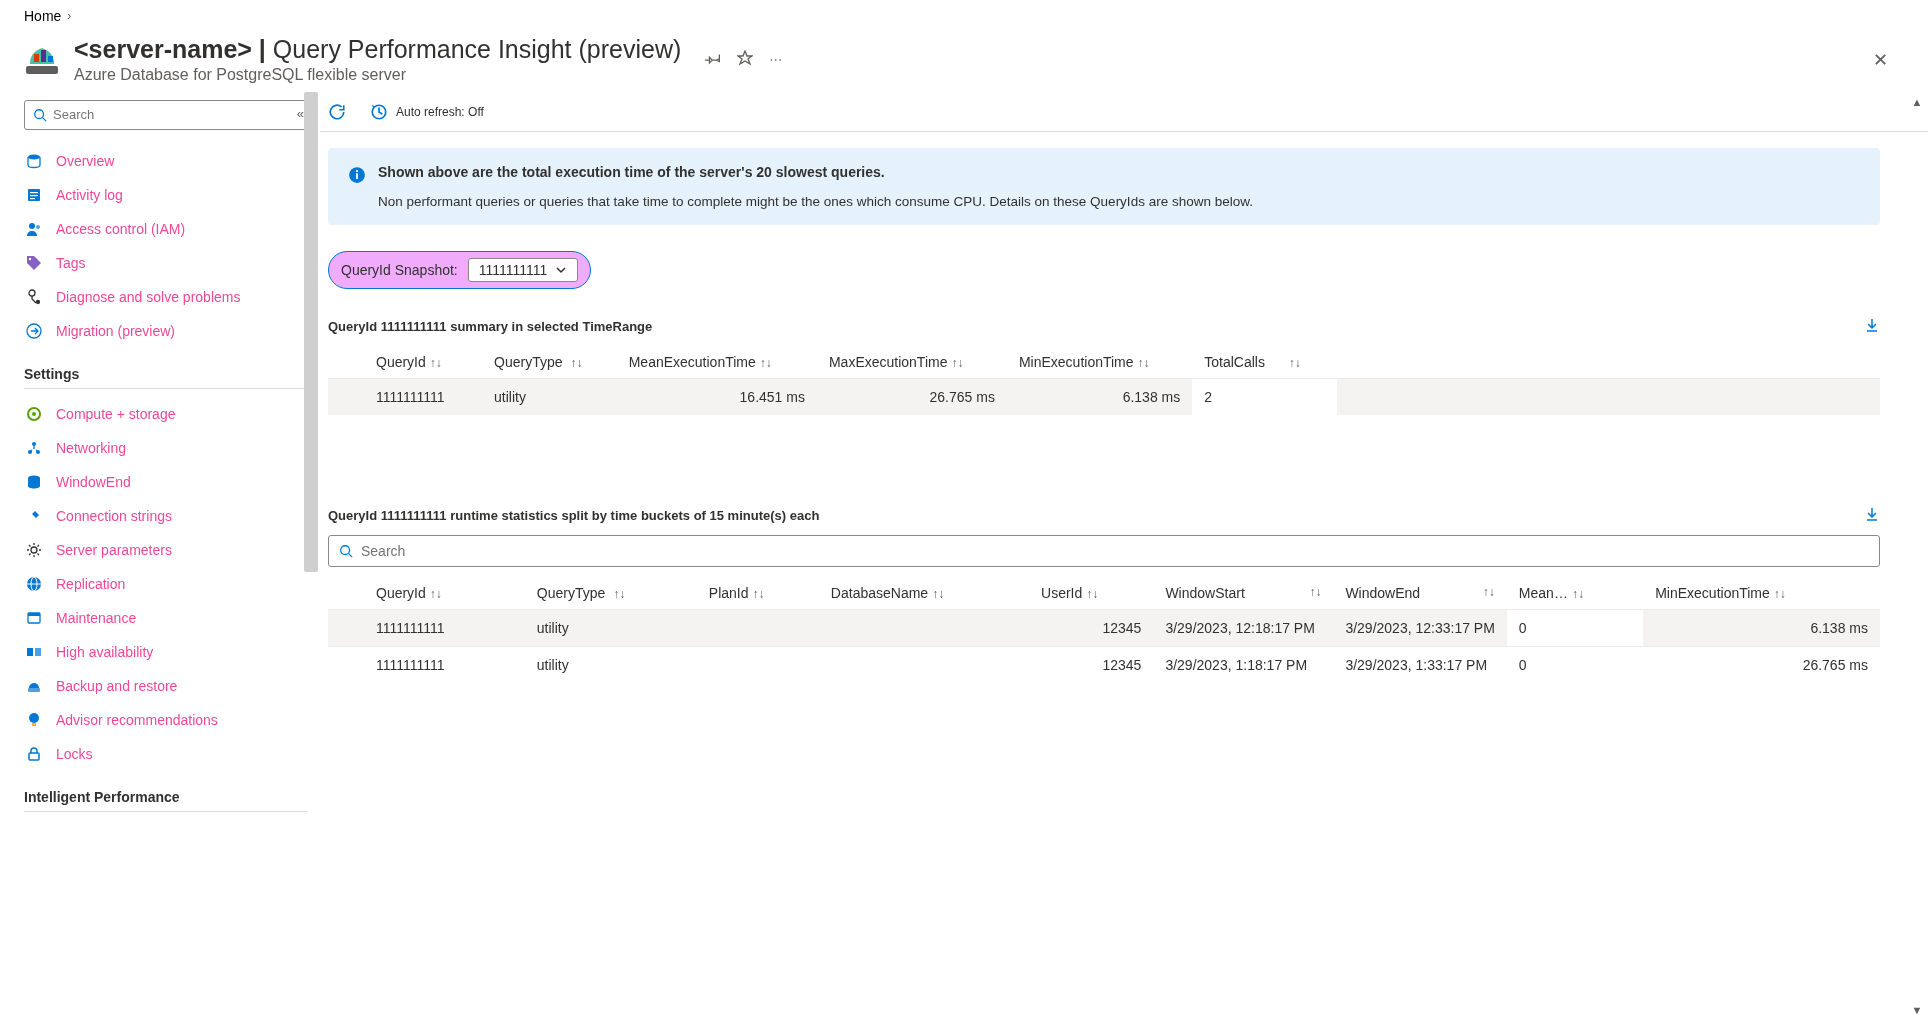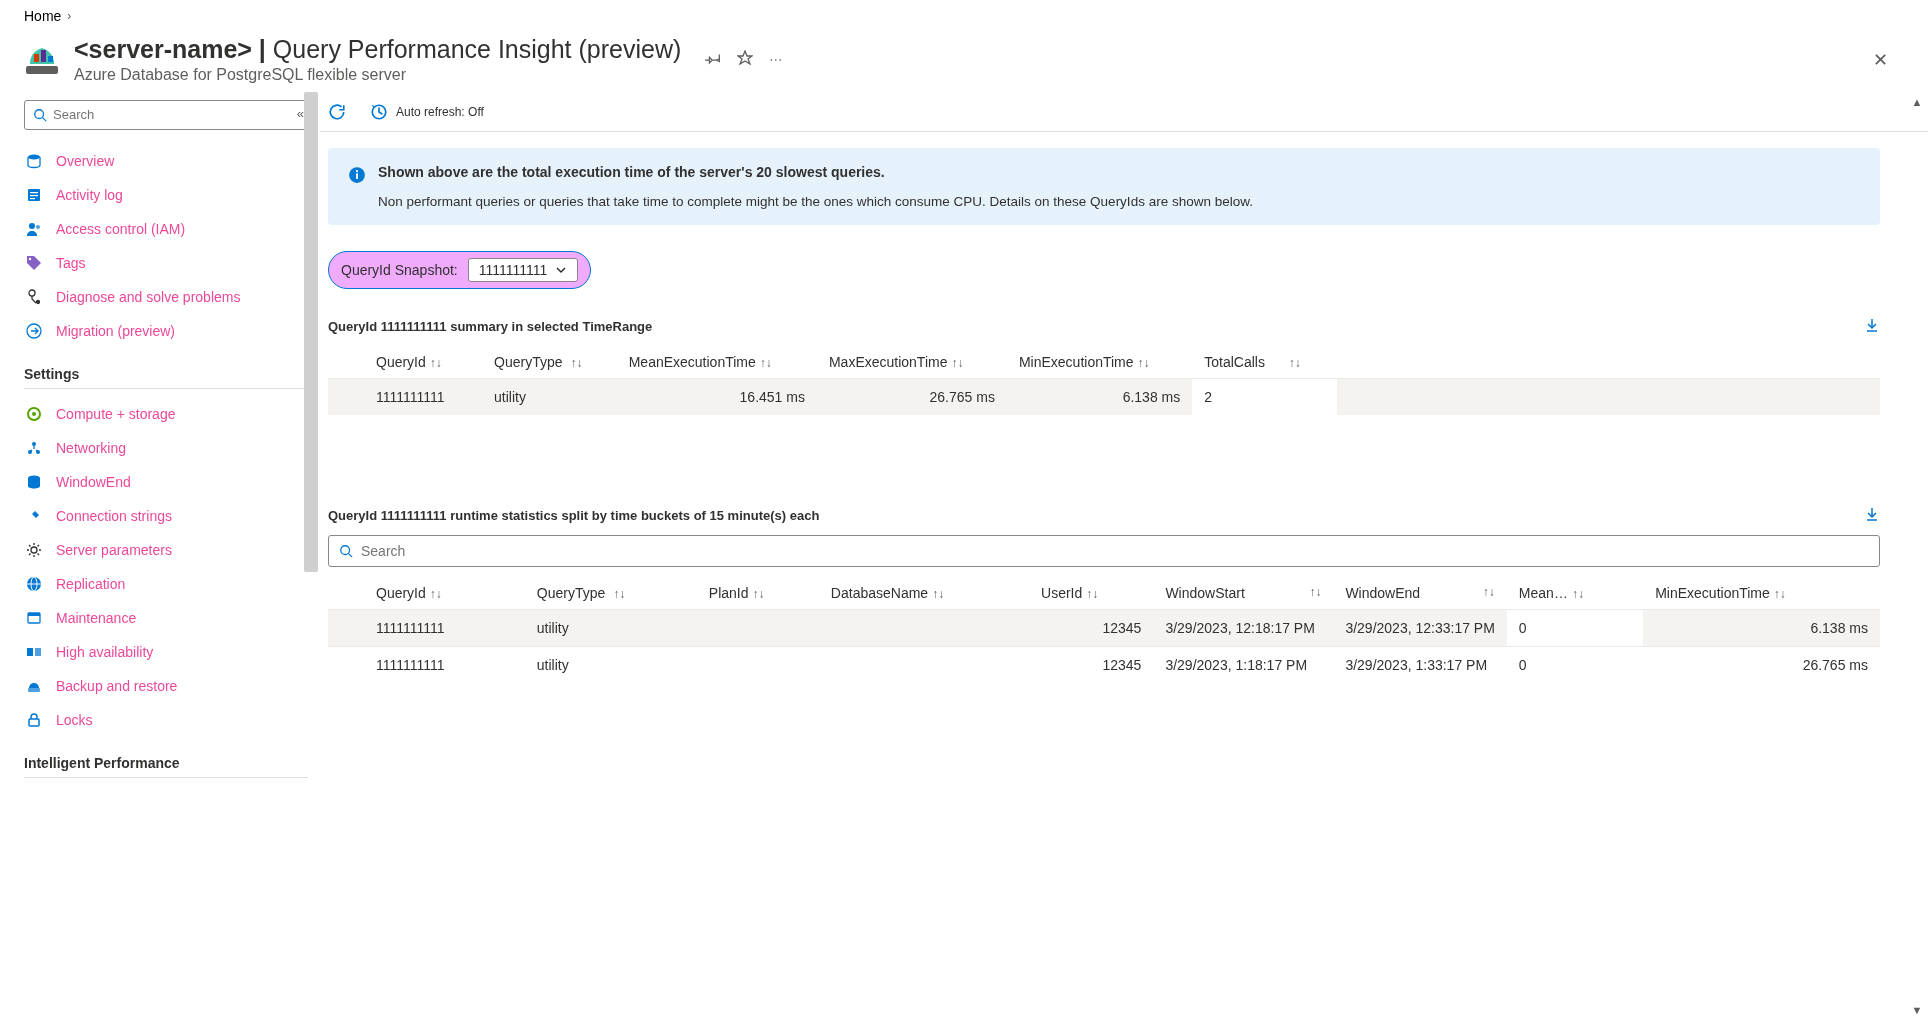--- a/index.html
+++ b/index.html
@@ -260,20 +260,29 @@
           <span>High availability</span>
         </div>
       <div class="nav-item">
           <span class="icon">
             <svg width="16" height="16" viewBox="0 0 16 16">
               <path d="M3 10a5 5 0 0110 0H3z" fill="#0078d4"></path>
               <rect x="2" y="10" width="12" height="4" rx="1" fill="#50a0e0"></rect>
             </svg>
           </span>
           <span>Backup and restore</span>
+        </div>
+      <div class="nav-item">
+          <span class="icon">
+            <svg width="16" height="16" viewBox="0 0 16 16">
+              <circle cx="8" cy="6" r="5" fill="#0078d4"></circle>
+              <rect x="6" y="11" width="4" height="3" fill="#ffb900"></rect>
+            </svg>
+          </span>
+          <span>Advisor recommendations</span>
         </div>
       <div class="nav-item">
           <span class="icon">
             <svg width="16" height="16" viewBox="0 0 16 16" fill="none" stroke="#0078d4" stroke-width="1.5">
               <rect x="3" y="7" width="10" height="7" rx="1"></rect>
               <path d="M5 7V5a3 3 0 016 0v2"></path>
             </svg>
           </span>
           <span>Locks</span>
         </div>

